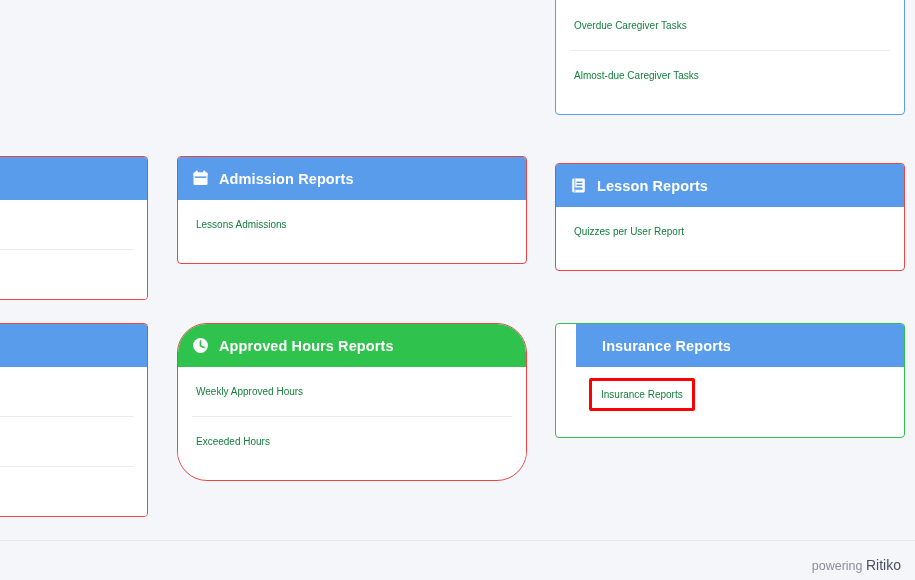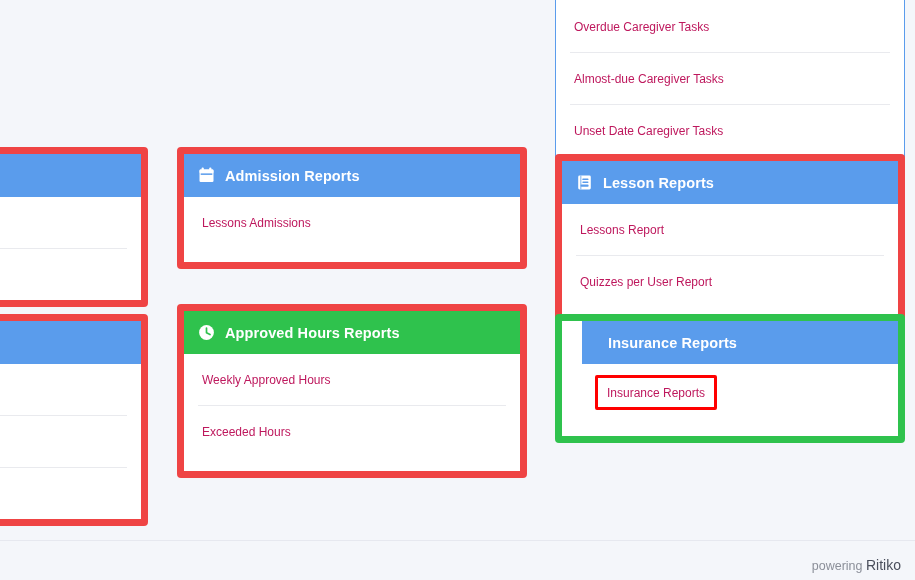--- a/index.html
+++ b/index.html
@@ -41,22 +41,23 @@
   .col-left   { left: -202px; width: 350px; }
   .col-mid    { left: 177px; }
   .col-right  { left: 555px; }
 
   
   .card {
     position: absolute;
     width: 350px;
     background: #ffffff;
     border-radius: 4px;
-    border: 7px solid #ef4444;
-    overflow: hidden;
+    border: 1px solid #ef4444;
+    overflow: hidden;
+    margin-top: 9px;
   }
   .card.green-border { border-color: #2fc24d; }
 
   .card-header {
     height: 43px;
     background: #5a9cec;
     color: #ffffff;
     display: flex;
     align-items: center;
     padding: 0 0 0 14px;
@@ -77,22 +78,22 @@
   }
   .hdr-icon svg { display: block; width: 17px; height: 17px; }
 
   .card-body {
     background: #ffffff;
     padding: 0 14px;
   }
 
   .report-link {
     display: block;
-    font-size: 12px;
-    color: #be185d;
+    font-size: 10px;
+    color: #15803d;
     text-decoration: none;
     line-height: 1;
     padding: 20px 4px 19px 4px;
     border-bottom: 1px solid #e9eaee;
     cursor: pointer;
     white-space: nowrap;
   }
   .report-link:last-child { border-bottom: none; }
 
   
@@ -144,21 +145,20 @@
 </head>
 <body>
 
 <div class="page">
   <div class="content-area">
 
     <div class="card-top-cut">
       <div class="card-body" style="padding-top:60px;">
         <a class="report-link">Overdue Caregiver Tasks</a>
         <a class="report-link">Almost-due Caregiver Tasks</a>
-        <a class="report-link">Unset Date Caregiver Tasks</a>
       </div>
       <div style="height:14px;"></div>
     </div>
 
     <div class="col col-left">
 
       <div class="card" style="top:147px;">
         <div class="card-header">
           
         </div>
@@ -195,21 +195,21 @@
             </svg>
           </span>
           <span>Admission Reports</span>
         </div>
         <div class="card-body">
           <a class="report-link">Lessons Admissions</a>
         </div>
         <div style="height:14px;"></div>
       </div>
 
-      <div class="card" style="top:304px;">
+      <div class="card" style="top:314px;border-radius:30px;">
         <div class="card-header green">
           <span class="hdr-icon">
             <svg viewBox="0 0 17 17" xmlns="http://www.w3.org/2000/svg">
               <circle cx="8.5" cy="8.5" r="7.4" fill="#ffffff"></circle>
               <path d="M8.5 4.1 L8.5 8.8 L12.0 10.6" stroke="#2fc24d" stroke-width="1.7" fill="none" stroke-linecap="round" stroke-linejoin="round"></path>
             </svg>
           </span>
           <span>Approved Hours Reports</span>
         </div>
         <div class="card-body">
@@ -230,21 +230,20 @@
               <rect x="2.2" y="1.6" width="12.6" height="13.8" rx="1.4" fill="#ffffff"></rect>
               <rect x="4.0" y="1.6" width="1.5" height="13.8" fill="#5a9cec" opacity="0.55"></rect>
               <rect x="6.3" y="4.6" width="6.2" height="1.5" rx="0.7" fill="#5a9cec"></rect>
               <rect x="6.3" y="7.5" width="6.2" height="1.5" rx="0.7" fill="#5a9cec"></rect>
               <rect x="4.6" y="10.6" width="8.0" height="2.2" rx="0.8" fill="#5a9cec"></rect>
             </svg>
           </span>
           <span>Lesson Reports</span>
         </div>
         <div class="card-body">
-          <a class="report-link">Lessons Report</a>
           <a class="report-link">Quizzes per User Report</a>
         </div>
         <div style="height:14px;"></div>
       </div>
 
       <div class="card green-border" style="top:314px;padding-left:20px;">
         <div class="card-header noicon">
           <span>Insurance Reports</span>
         </div>
         <div class="card-body" style="padding-left:12px;">

